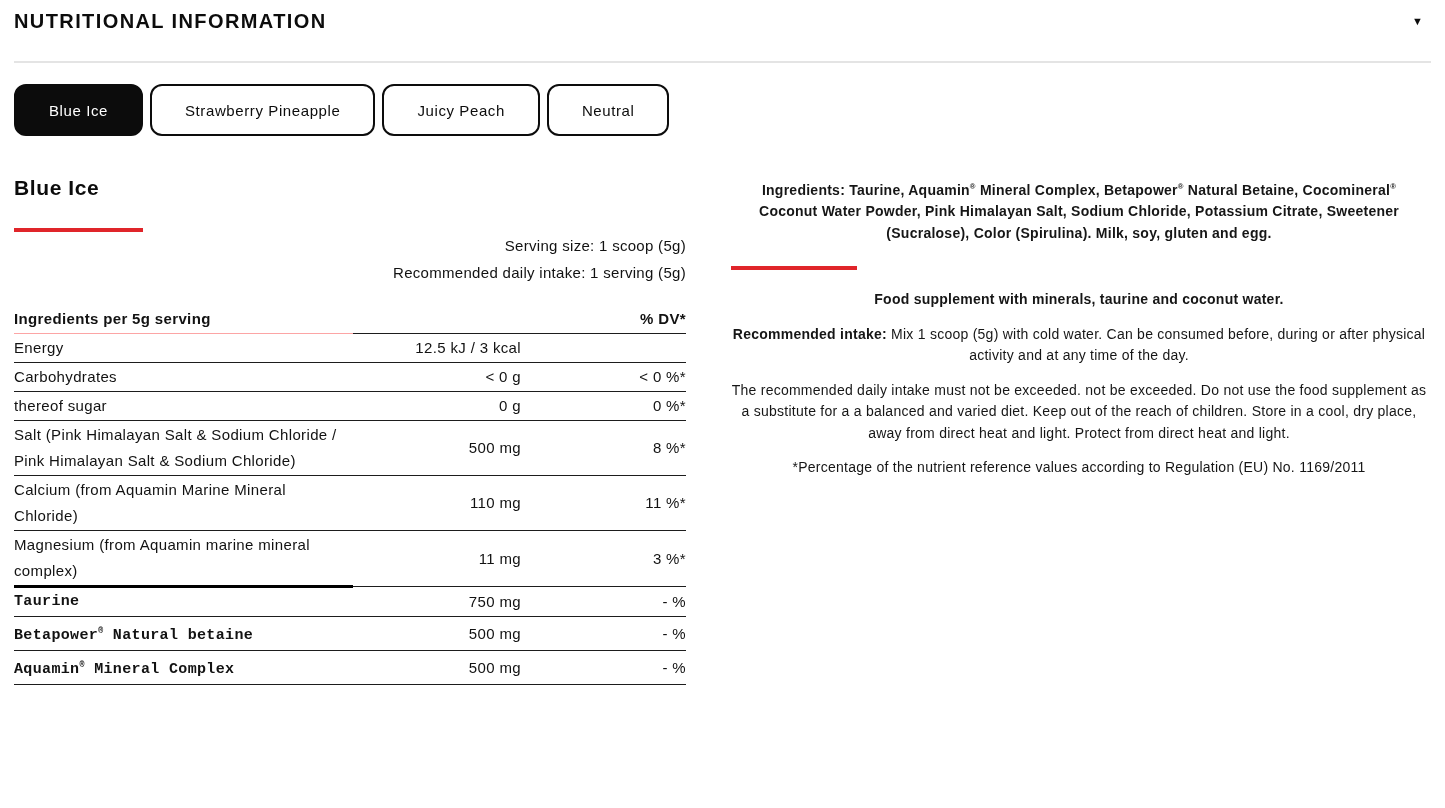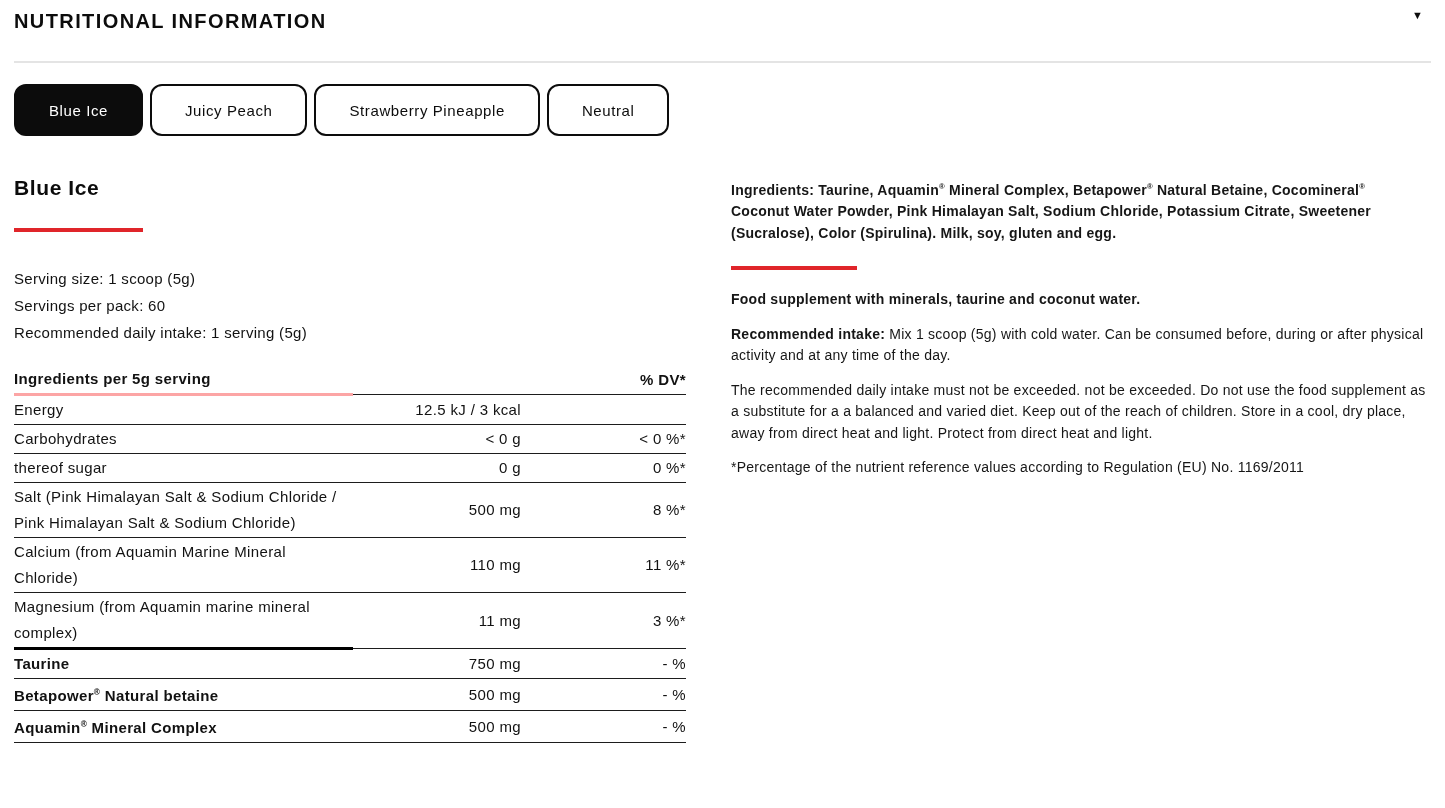--- a/index.html
+++ b/index.html
@@ -5,21 +5,21 @@
   * { box-sizing: border-box; }
   html, body { margin: 0; padding: 0; }
   body {
     width: 1445px; height: 808px; overflow: hidden;
     background: #ffffff; color: #121212;
     font-family: "Liberation Sans", sans-serif;
   }
   .container { padding: 10px 14px 0 14px; }
 
   
-  .section-header { display: flex; justify-content: space-between; align-items: flex-start; }
+  .section-header { display: flex; justify-content: space-between; align-items: center; }
   .section-title {
     margin: 0; font-size: 20px; font-weight: bold;
     letter-spacing: 1.4px; text-transform: uppercase; color: #0c0c0c;
   }
   .chevron { font-size: 11px; color: #0c0c0c; margin-right: 8px; cursor: pointer; line-height: 1; }
 
   .top-divider { height: 2px; background: #e4e4e4; margin-top: 28px; }
 
   
   .tabs { display: flex; gap: 7px; margin-top: 21px; }
@@ -34,72 +34,71 @@
 
   
   .columns { display: flex; margin-top: 28px; }
   .left-col { width: 672px; flex: none; }
   .right-col { flex: 1; margin-left: 45px; padding-top: 12px; padding-right: 4px; }
 
   .flavor-title { margin: 12px 0 0 0; font-size: 21px; font-weight: bold; letter-spacing: 0.6px; color: #0c0c0c; }
   .red-divider { width: 129px; height: 4px; background: #e0252a; margin-top: 28px; }
   .red-divider.right { width: 126px; margin: 22px 0 19px 0; }
 
-  .serving-info { margin-top: 33px; font-size: 15px; letter-spacing: 0.3px; }
+  .serving-info { font-size: 15px; letter-spacing: 0.3px; text-align: right; }
   .serving-info p { margin: 0; line-height: 27px; }
 
   
   table.nutrition { border-collapse: collapse; width: 672px; margin-top: 19px; table-layout: fixed; }
   table.nutrition col.c-label  { width: 339px; }
   table.nutrition col.c-amount { width: 168px; }
   table.nutrition col.c-dv     { width: 165px; }
   table.nutrition th, table.nutrition td {
     font-size: 15px; letter-spacing: 0.35px;
     padding: 1px 0; line-height: 26px;
     vertical-align: middle;
     border-bottom: 1.5px solid #1d1d1d;
   }
   table.nutrition thead th { text-align: left; font-weight: bold; }
-  table.nutrition thead th:first-child { border-bottom: 3px solid #fca5a5; }
+  table.nutrition thead th:first-child { border-bottom: 1px solid #fca5a5; }
   table.nutrition tr.thick-row td:first-child { border-bottom: 3px solid #000; margin-top: 44px; }
   table.nutrition td.amount, table.nutrition td.dv, table.nutrition th.dv { text-align: right; }
-  table.nutrition tr.bold-row td:first-child { font-weight: bold; }
+  table.nutrition tr.bold-row td:first-child { font-weight: bold; font-family: Liberation Mono, monospace; }
   sup { font-size: 0.55em; }
 
   
-  .right-col p { margin: 0 0 13px 0; font-size: 14px; line-height: 21.5px; letter-spacing: 0.25px; color: #161616; }
+  .right-col p { margin: 0 0 13px 0; font-size: 14px; line-height: 21.5px; letter-spacing: 0.25px; color: #161616; text-align: center; }
   .right-col p.bold, .right-col .bold { font-weight: bold; }
 </style>
 </head>
 <body>
 
 <div class="container">
 
   <div class="section-header">
     <h1 class="section-title">NUTRITIONAL INFORMATION</h1>
     <span class="chevron">▼</span>
   </div>
 
   <div class="top-divider"></div>
 
   <div class="tabs">
       <button class="tab selected">Blue Ice</button>
+      <button class="tab">Strawberry Pineapple</button>
       <button class="tab">Juicy Peach</button>
-      <button class="tab">Strawberry Pineapple</button>
       <button class="tab">Neutral</button>
     </div>
 
   <div class="columns">
 
     <div class="left-col">
       <h2 class="flavor-title">Blue Ice</h2>
       <div class="red-divider"></div>
       <div class="serving-info">
           <p>Serving size: 1 scoop (5g)</p>
-          <p>Servings per pack: 60</p>
           <p>Recommended daily intake: 1 serving (5g)</p>
         </div>
 
       <table class="nutrition">
         <colgroup>
           <col class="c-label">
             <col class="c-amount">
             <col class="c-dv">
         </colgroup>
         <thead>

